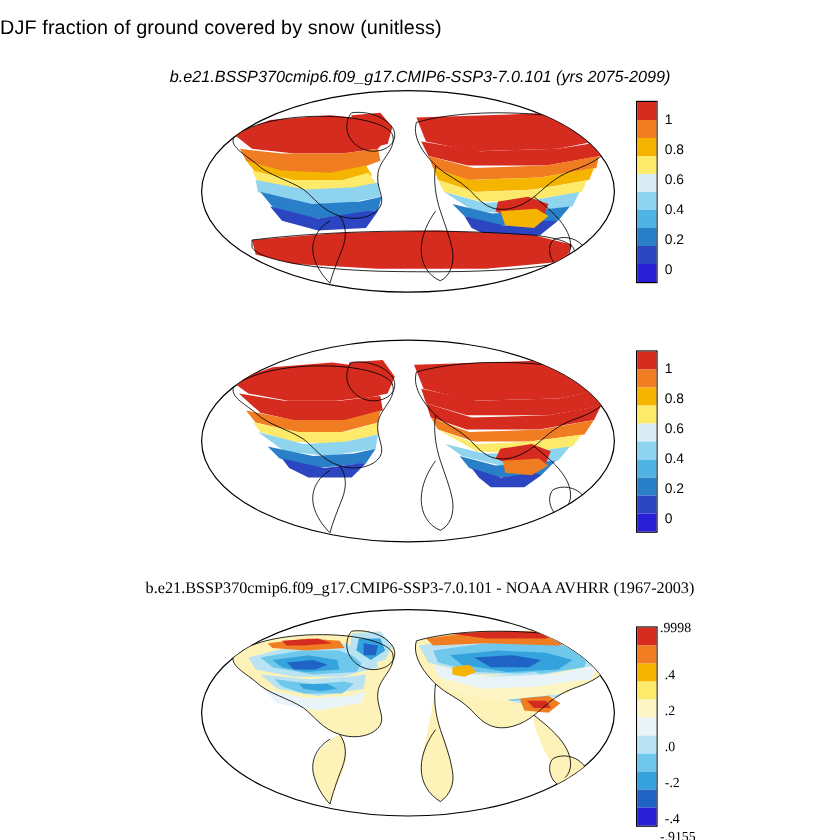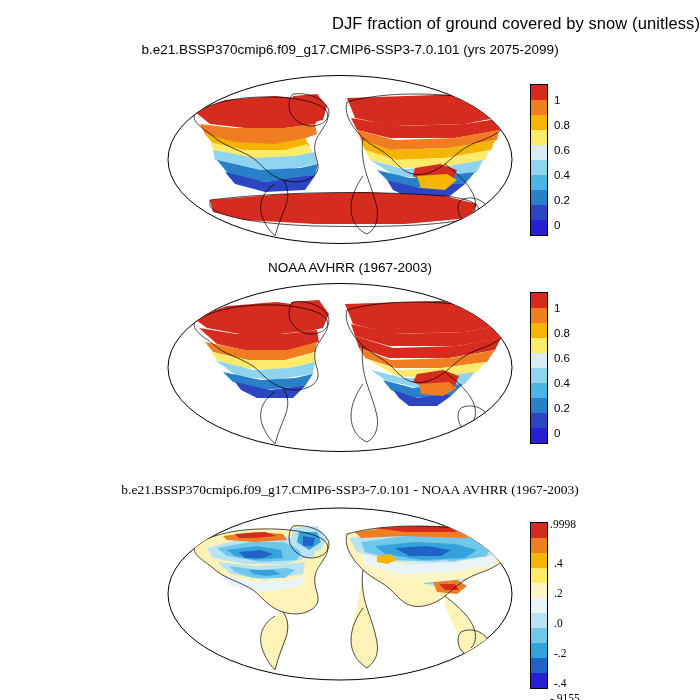--- a/index.html
+++ b/index.html
@@ -19,21 +19,21 @@
     position: absolute;
     left: 0; top: 0;
     width: 700px;
     height: 700px;
   }
   .main-title {
     position: absolute;
     left: 0;
     top: 14px;
     width: 700px;
-    text-align: right;
+    text-align: left;
     font-size: 16.5px;
     letter-spacing: 0.1px;
   }
   .panel {
     position: absolute;
     left: 0;
     width: 700px;
   }
   .panel-title {
     position: absolute;
@@ -80,21 +80,21 @@
   }
 </style>
 </head>
 <body>
 
 <div class="figure">
 
   <div class="main-title">DJF fraction of ground covered by snow (unitless)</div>
 
   <div class="panel" style="top:0;height:250px;">
-    <div class="panel-title" style="top:42px;">b.e21.BSSP370cmip6.f09_g17.CMIP6-SSP3-7.0.101 (yrs 2075-2099)</div>
+    <div class="panel-title" style="top:56px;font-style:italic;">b.e21.BSSP370cmip6.f09_g17.CMIP6-SSP3-7.0.101 (yrs 2075-2099)</div>
 
     <div class="map-wrap" style="top:72px;height:175px;">
       <svg class="map-svg" width="350" height="175" viewBox="0 0 350 175">
         <defs>
           <clipPath id="globeclip1">
             <ellipse cx="175" cy="87.5" rx="172" ry="84"></ellipse>
           </clipPath>
         </defs>
         <ellipse cx="175" cy="87.5" rx="172" ry="84" fill="#ffffff" stroke="#000000" stroke-width="1"></ellipse>
         <g clip-path="url(#globeclip1)">
@@ -155,21 +155,20 @@
       <div class="cbar-label" style="top:16px;">1</div>
       <div class="cbar-label" style="top:41px;">0.8</div>
       <div class="cbar-label" style="top:66px;">0.6</div>
       <div class="cbar-label" style="top:91px;">0.4</div>
       <div class="cbar-label" style="top:116px;">0.2</div>
       <div class="cbar-label" style="top:141px;">0</div>
     </div>
   </div>
 
   <div class="panel" style="top:250px;height:210px;">
-    <div class="panel-title" style="top:10px;">NOAA AVHRR (1967-2003)</div>
 
     <div class="map-wrap" style="top:30px;height:175px;">
       <svg class="map-svg" width="350" height="175" viewBox="0 0 350 175">
         <defs>
           <clipPath id="globeclip2">
             <ellipse cx="175" cy="87.5" rx="172" ry="84"></ellipse>
           </clipPath>
         </defs>
         <ellipse cx="175" cy="87.5" rx="172" ry="84" fill="#ffffff" stroke="#000000" stroke-width="1"></ellipse>
         <g clip-path="url(#globeclip2)">

